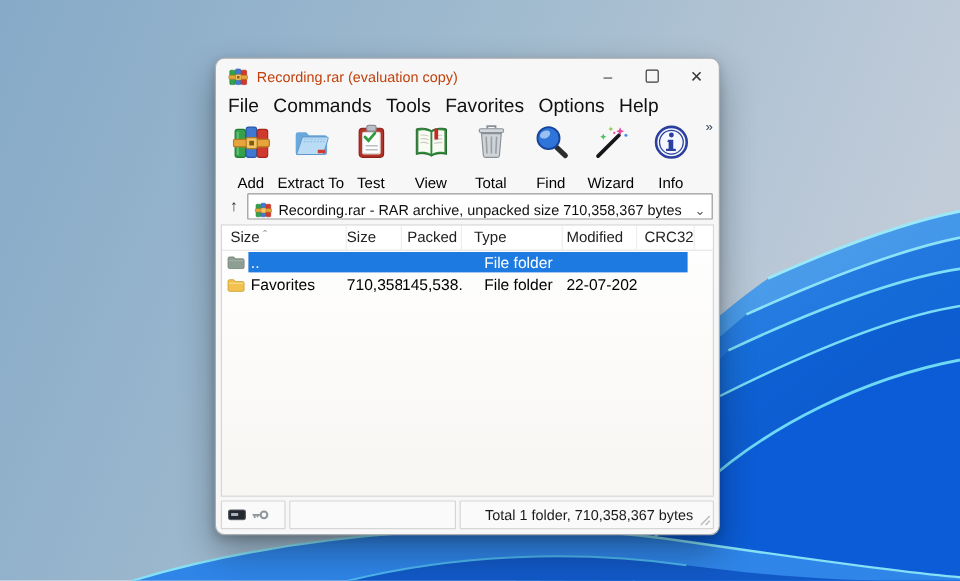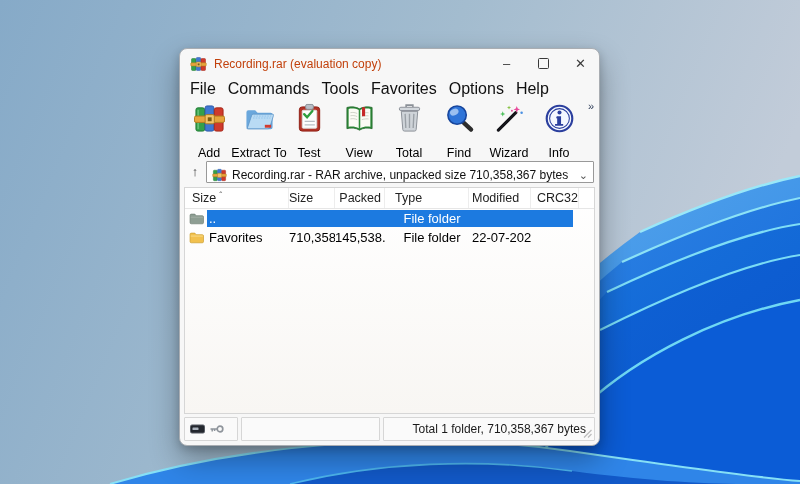--- a/index.html
+++ b/index.html
@@ -67,21 +67,21 @@
   .c-type{flex:0 0 84px;width:84px;padding-left:10px;text-align:center;}
   .c-mod{flex:0 0 62px;width:62px;padding-left:3px;}
   .c-crc{flex:0 0 42px;width:42px;padding-left:6px;}
   .listbody-fill{flex:1;}
 
   .statusbar{flex:0 0 24px;height:24px;margin:3px 4px 4px;display:flex;gap:3px;font-size:12px;color:#1a1a1a;}
   .status-cell{border:1px solid #d6d6d6;background:#fafafa;border-radius:1px;box-sizing:border-box;
                display:flex;align-items:center;}
   .s-icons{flex:0 0 54px;gap:4px;padding:0 5px;}
   .s-mid{flex:1;}
-  .s-total{flex:0 0 212px;justify-content:flex-end;padding-right:8px;position:relative;padding-left:12px;}
+  .s-total{flex:0 0 212px;justify-content:center;padding-right:8px;position:relative;padding-left:12px;}
   .grip{position:absolute;right:1px;bottom:1px;}
 </style>
 </head>
 <body>
 
 <div class="desktop">
 
   <svg class="wallpaper" viewBox="0 0 800 484" preserveAspectRatio="none">
     <defs>
       <linearGradient id="sky" x1="0" y1="0" x2="1" y2="0.25">

